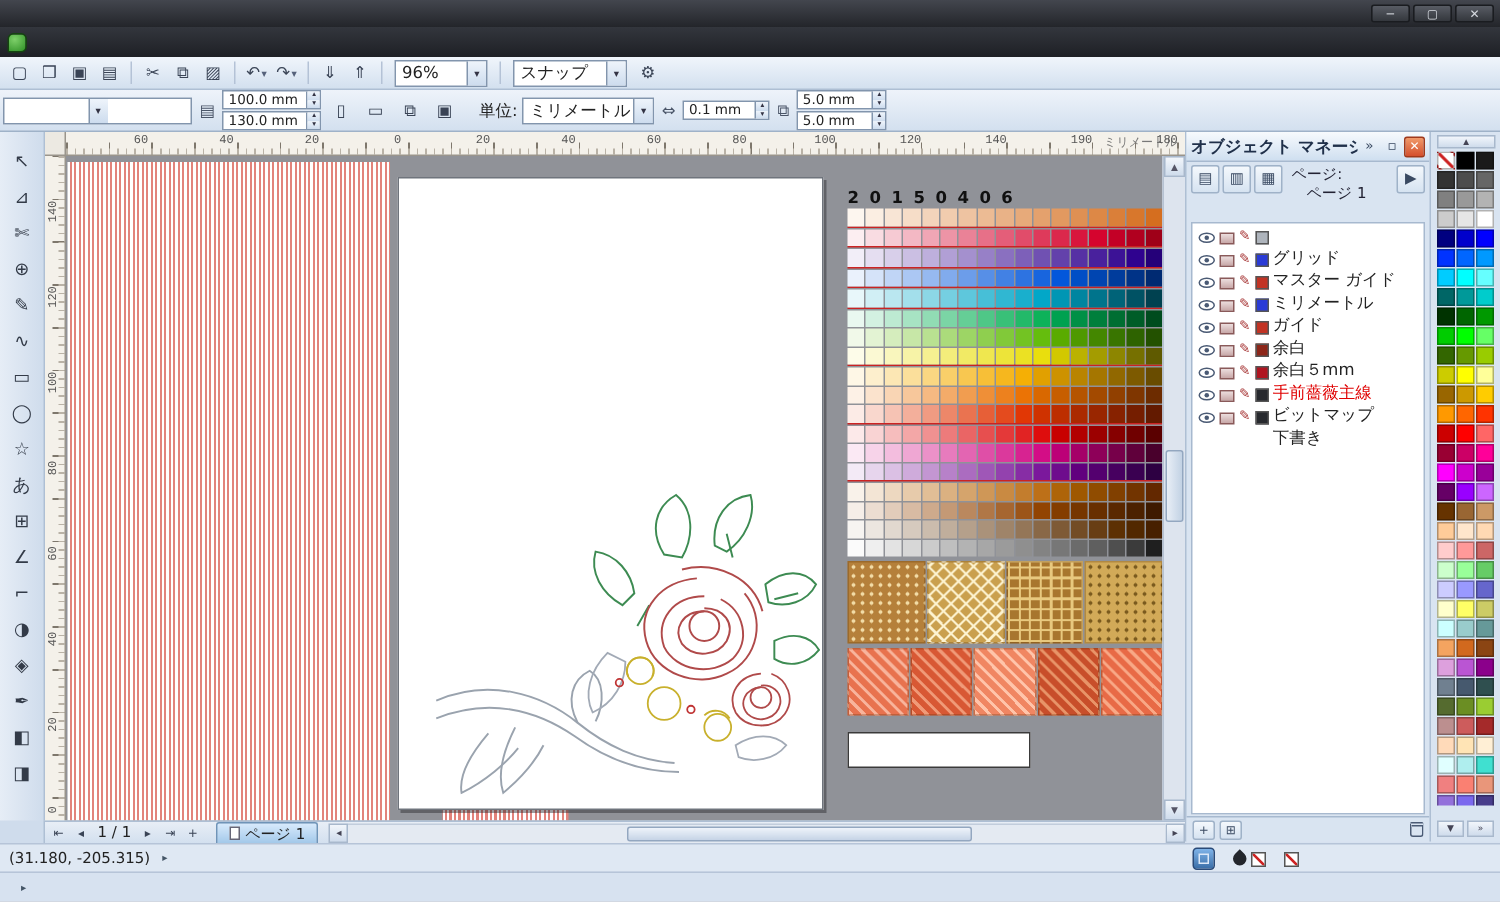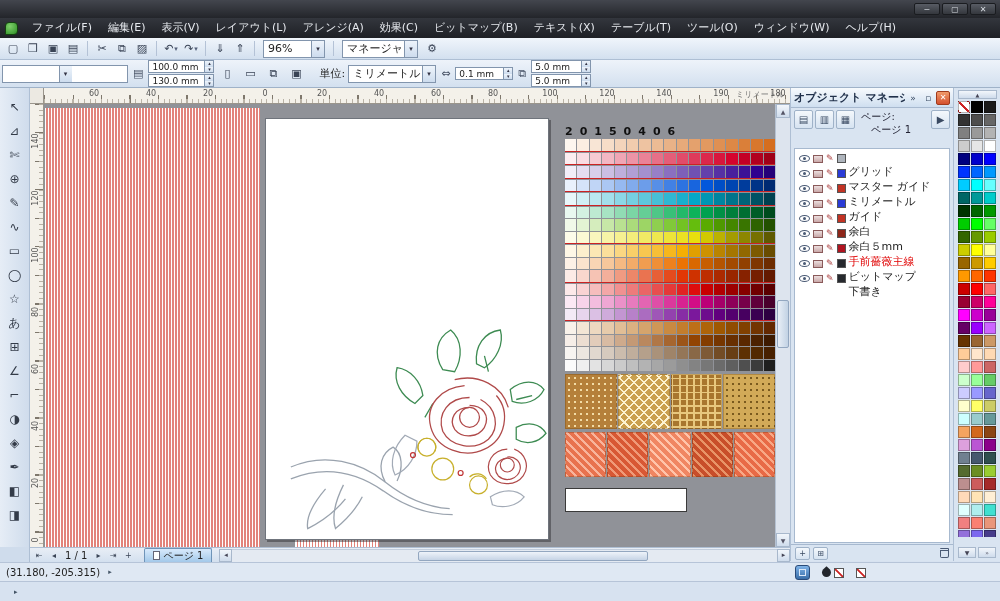--- a/index.html
+++ b/index.html
@@ -43,21 +43,21 @@
   .unitcombo{width:88px;}
 
   
   .toolbox{position:absolute;left:0;top:88px;width:30px;height:473px;background:linear-gradient(90deg,#e6edf6,#cfdcec);border-right:1px solid #aebfd4;box-sizing:border-box;padding-top:8px;display:flex;flex-direction:column;align-items:center;}
   .tool{width:22px;height:22px;display:flex;align-items:center;justify-content:center;font-size:12px;color:#333b48;margin-bottom:2px;}
 
   
   .rcorner{position:absolute;left:30px;top:88px;width:14px;height:16px;background:#ece9e2;border-right:1px solid #9a958c;border-bottom:1px solid #9a958c;box-sizing:border-box;}
   .hruler{position:absolute;left:44px;top:88px;width:746px;height:16px;background:#f4f1ea;border-bottom:1px solid #9a958c;box-sizing:border-box;background-image:repeating-linear-gradient(90deg,#b9b2a6 0,#b9b2a6 1px,transparent 1px,transparent 5.7px),repeating-linear-gradient(90deg,#7e776c 0,#7e776c 1px,transparent 1px,transparent 28.5px);background-size:100% 4px,100% 8px;background-position:0 100%,0 100%;background-repeat:no-repeat;}
   .vruler{position:absolute;left:30px;top:104px;width:14px;height:443px;background:#f4f1ea;border-right:1px solid #9a958c;box-sizing:border-box;background-image:repeating-linear-gradient(180deg,#b9b2a6 0,#b9b2a6 1px,transparent 1px,transparent 5.7px),repeating-linear-gradient(180deg,#7e776c 0,#7e776c 1px,transparent 1px,transparent 28.5px);background-size:4px 100%,8px 100%;background-position:100% 0,100% 0;background-repeat:no-repeat;}
-  .hlabels,.vlabels{position:absolute;inset:0;}
+  .hlabels,.vlabels{position:absolute;inset:0;font-family:Liberation Mono, monospace;}
   .hlab{position:absolute;top:1px;transform:translateX(-50%);font-size:8px;color:#555;}
   .vlab{position:absolute;left:-3px;width:18px;height:10px;line-height:10px;text-align:center;transform:rotate(-90deg);font-size:8px;color:#555;}
   .runit{position:absolute;right:5px;top:1px;font-size:8px;color:#777;}
 
   .canvas{position:absolute;left:44px;top:104px;width:731px;height:443px;background:#909298;overflow:hidden;}
   .stripes{position:absolute;left:1px;top:4px;width:215px;height:439px;background:repeating-linear-gradient(90deg,#ffffff 0,#ffffff 1.5px,#e2837b 1.5px,#e2837b 3px);}
   .stripes-small{position:absolute;left:251px;top:436px;width:84px;height:7px;background:repeating-linear-gradient(90deg,#ffffff 0,#ffffff 1.5px,#e2837b 1.5px,#e2837b 3px);}
   .page{position:absolute;left:221px;top:14px;width:284px;height:422px;background:#fff;border:1px solid #6f747c;box-shadow:2px 2px 0 rgba(40,40,45,.45);box-sizing:border-box;}
   .page svg{position:absolute;left:0;top:0;width:100%;height:100%;}
   .chart{position:absolute;left:521px;top:21px;width:210px;}
@@ -137,34 +137,20 @@
   <div class="titlebar">
     <div class="wbtns">
         <div class="wbtn">─</div>
         <div class="wbtn">▢</div>
         <div class="wbtn">✕</div>
       </div>
   </div>
 
   <div class="menubar">
     <div class="applogo"></div>
-    <div class="menuitems">
-        <div class="menu-item">ファイル(F)</div>
-        <div class="menu-item">編集(E)</div>
-        <div class="menu-item">表示(V)</div>
-        <div class="menu-item">レイアウト(L)</div>
-        <div class="menu-item">アレンジ(A)</div>
-        <div class="menu-item">効果(C)</div>
-        <div class="menu-item">ビットマップ(B)</div>
-        <div class="menu-item">テキスト(X)</div>
-        <div class="menu-item">テーブル(T)</div>
-        <div class="menu-item">ツール(O)</div>
-        <div class="menu-item">ウィンドウ(W)</div>
-        <div class="menu-item">ヘルプ(H)</div>
-      </div>
   </div>
 
   <div class="toolbar">
     <div class="tbgroup">
         <div class="tbtn">▢</div>
         <div class="tbtn">❒</div>
         <div class="tbtn">▣</div>
         <div class="tbtn">▤</div>
         <div class="tsep"></div>
         <div class="tbtn">✂</div>
@@ -177,21 +163,21 @@
         <div class="tbtn">⇓</div>
         <div class="tbtn">⇑</div>
         <div class="tsep"></div>
       </div>
     <div class="combo zoomcombo">
       <span class="cval">96%</span>
       <span class="carrow">▾</span>
     </div>
     <div class="tsep"></div>
     <div class="combo snapcombo">
-      <span class="cval">マネージャ</span>
+      <span class="cval">スナップ</span>
       <span class="carrow">▾</span>
     </div>
     <div class="tbgroup">
         <div class="tbtn">⚙</div>
       </div>
   </div>
 
   <div class="propbar">
     <div class="combo presetcombo">
       <span class="cval">カスタム</span>

